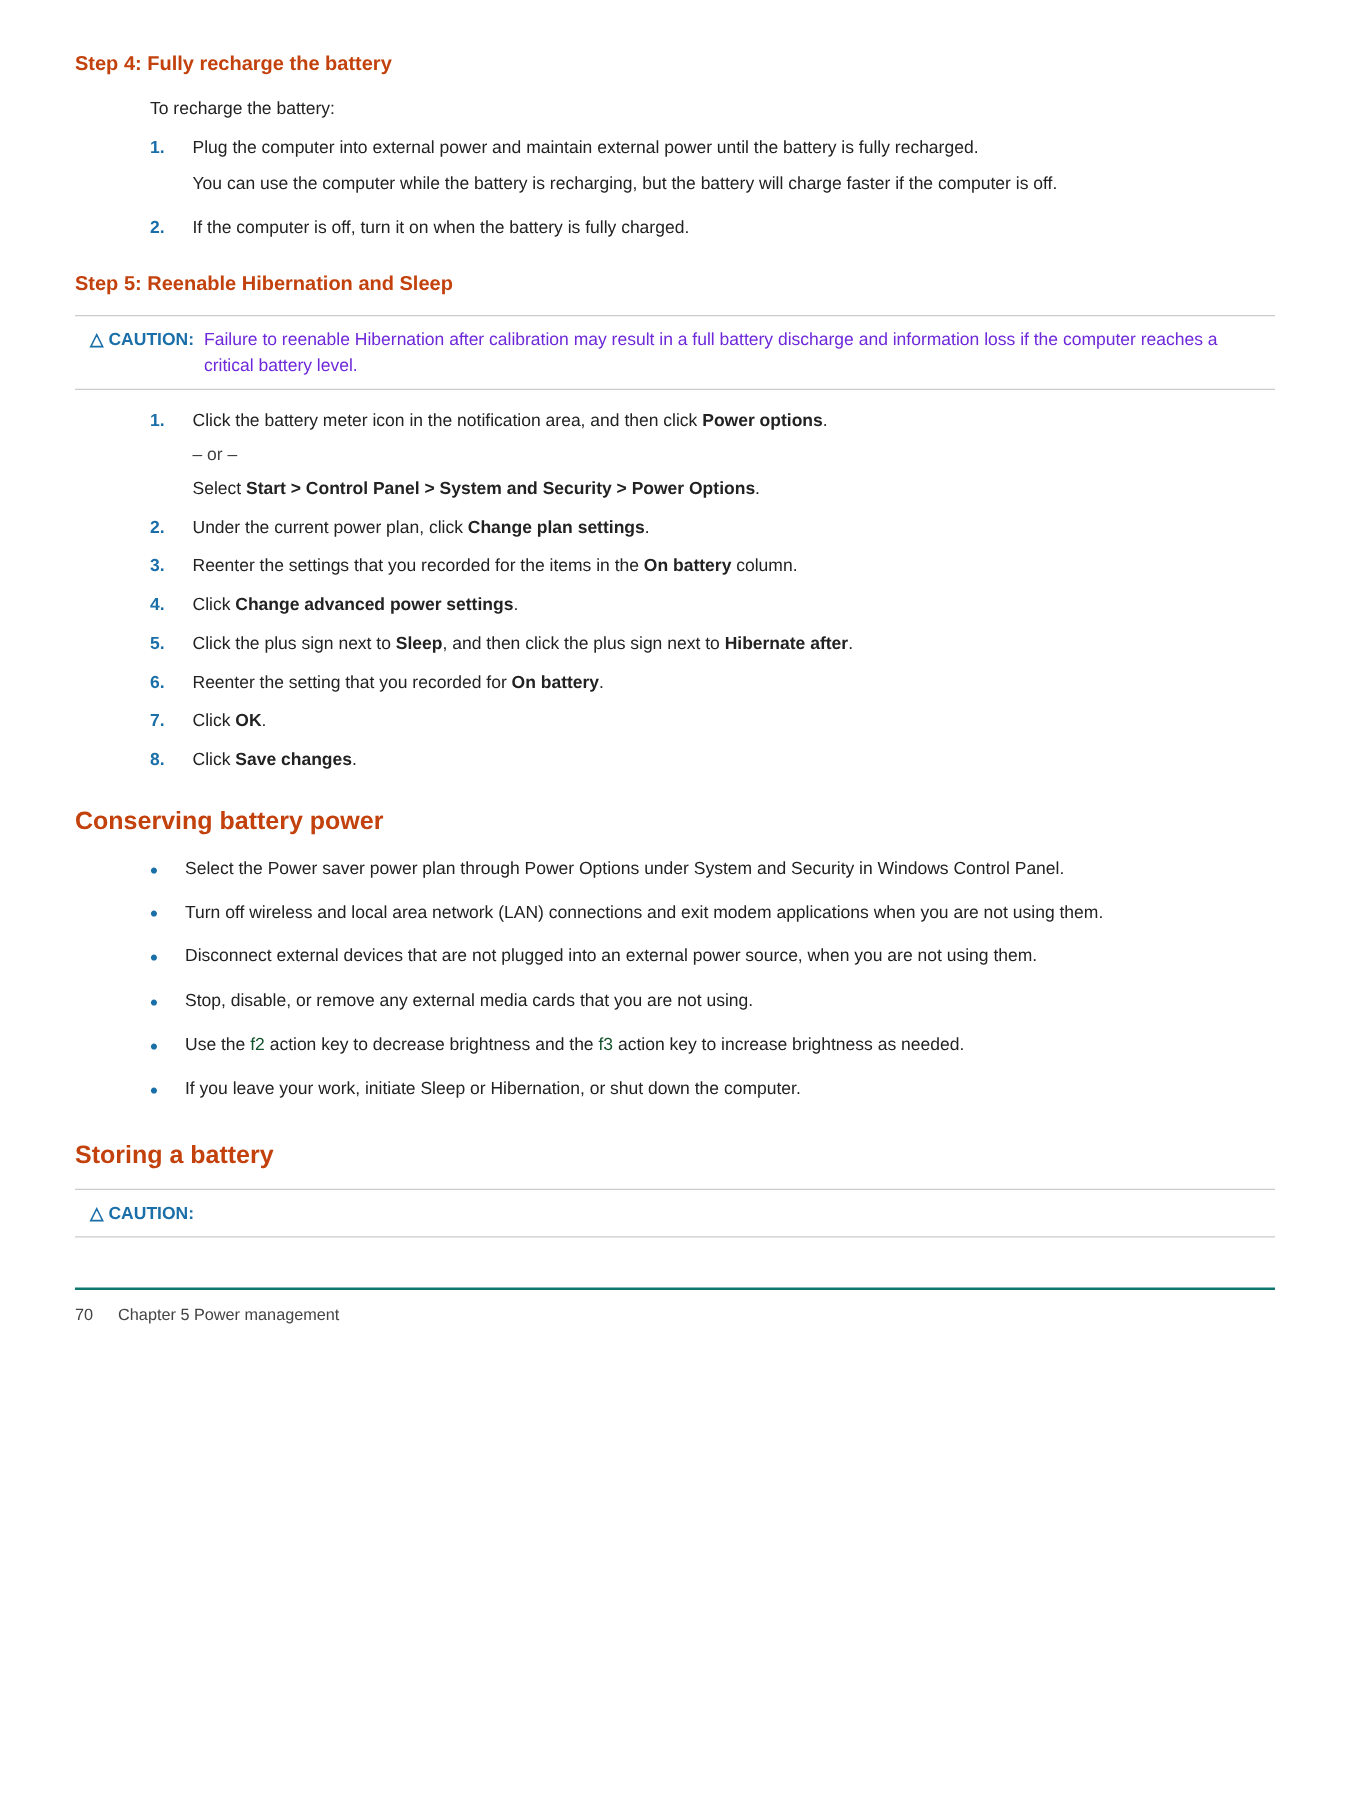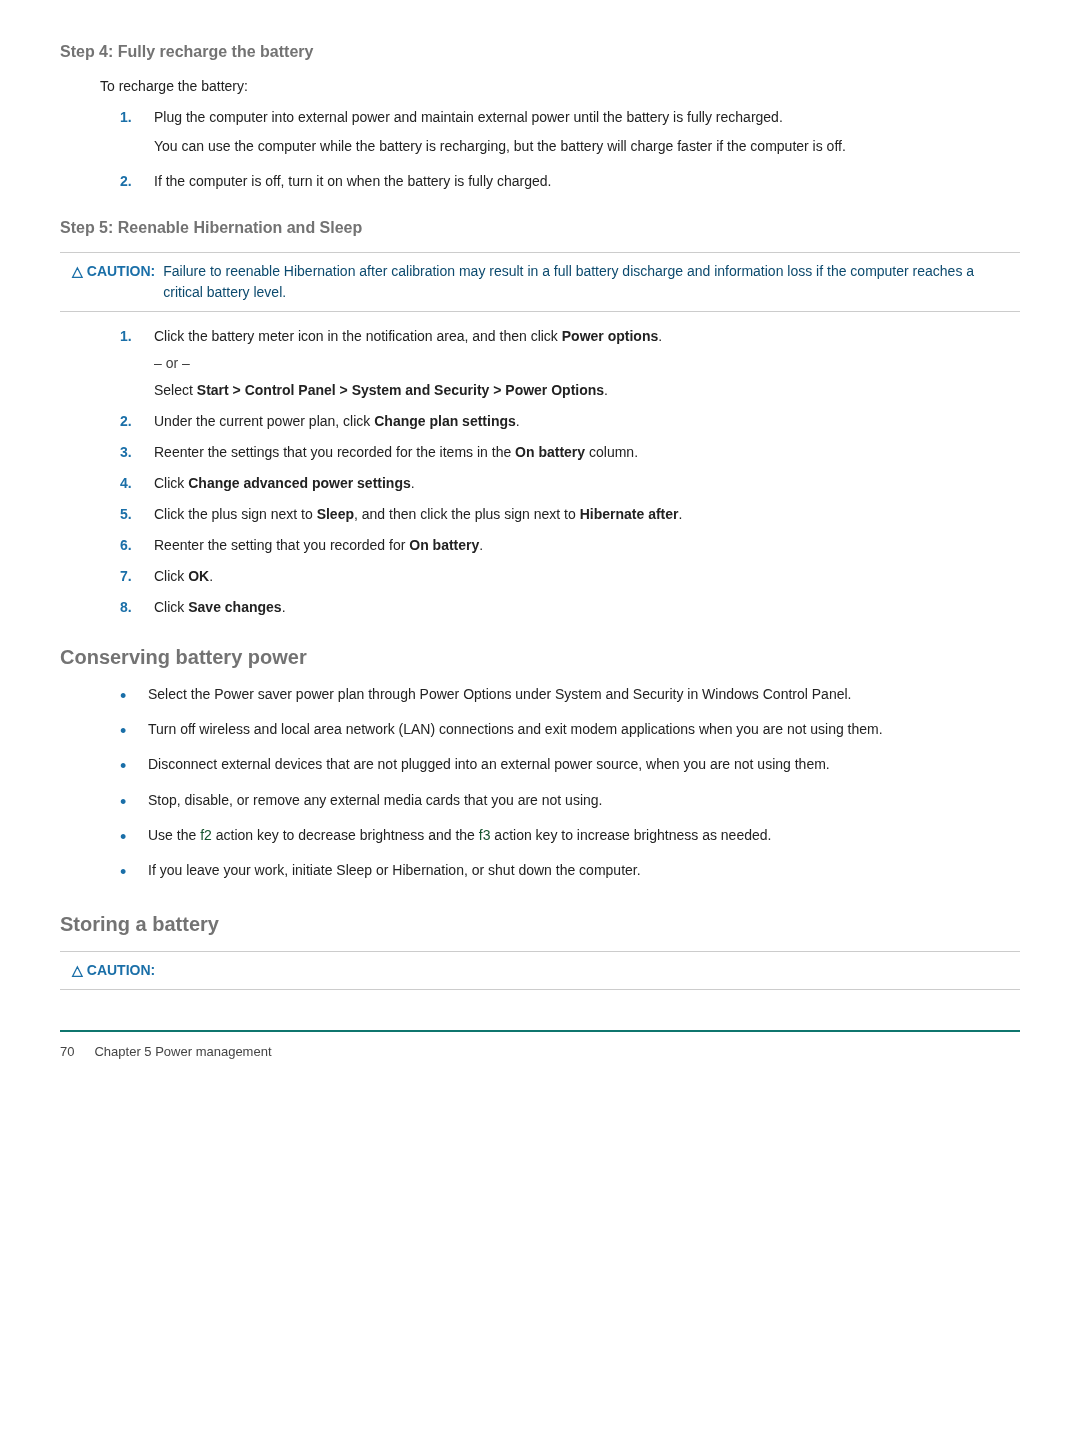--- a/index.html
+++ b/index.html
@@ -5,35 +5,35 @@
     * { box-sizing: border-box; margin: 0; padding: 0; }
     body {
       font-family: Arial, Helvetica, sans-serif;
       font-size: 14px;
       color: #222;
       background: #fff;
       padding: 40px 60px 40px 60px;
       line-height: 1.5;
     }
     .section-heading {
-      color: #737373;
+      color: #c2410c;
       font-size: 16px;
       font-weight: bold;
       margin-bottom: 8px;
       padding-bottom: 4px;
     }
     .section-heading.large {
       font-size: 20px;
       border-bottom: none;
     }
     .section-block {
       margin-bottom: 24px;
     }
     .intro-text {
-      margin-left: 40px;
+      margin-left: 60px;
       margin-bottom: 10px;
     }
     .numbered-list {
       margin-left: 60px;
       list-style: none;
       padding: 0;
     }
     .numbered-list li {
       display: flex;
       margin-bottom: 10px;
@@ -74,21 +74,21 @@
       white-space: nowrap;
       display: flex;
       align-items: center;
       gap: 4px;
     }
     .caution-triangle {
       color: #1a6fa8;
       font-size: 14px;
     }
     .caution-text {
-      color: #0c4a6e;
+      color: #6d28d9;
     }
     .bullet-list {
       margin-left: 60px;
       list-style: none;
       padding: 0;
     }
     .bullet-list li {
       display: flex;
       margin-bottom: 10px;
       align-items: flex-start;

